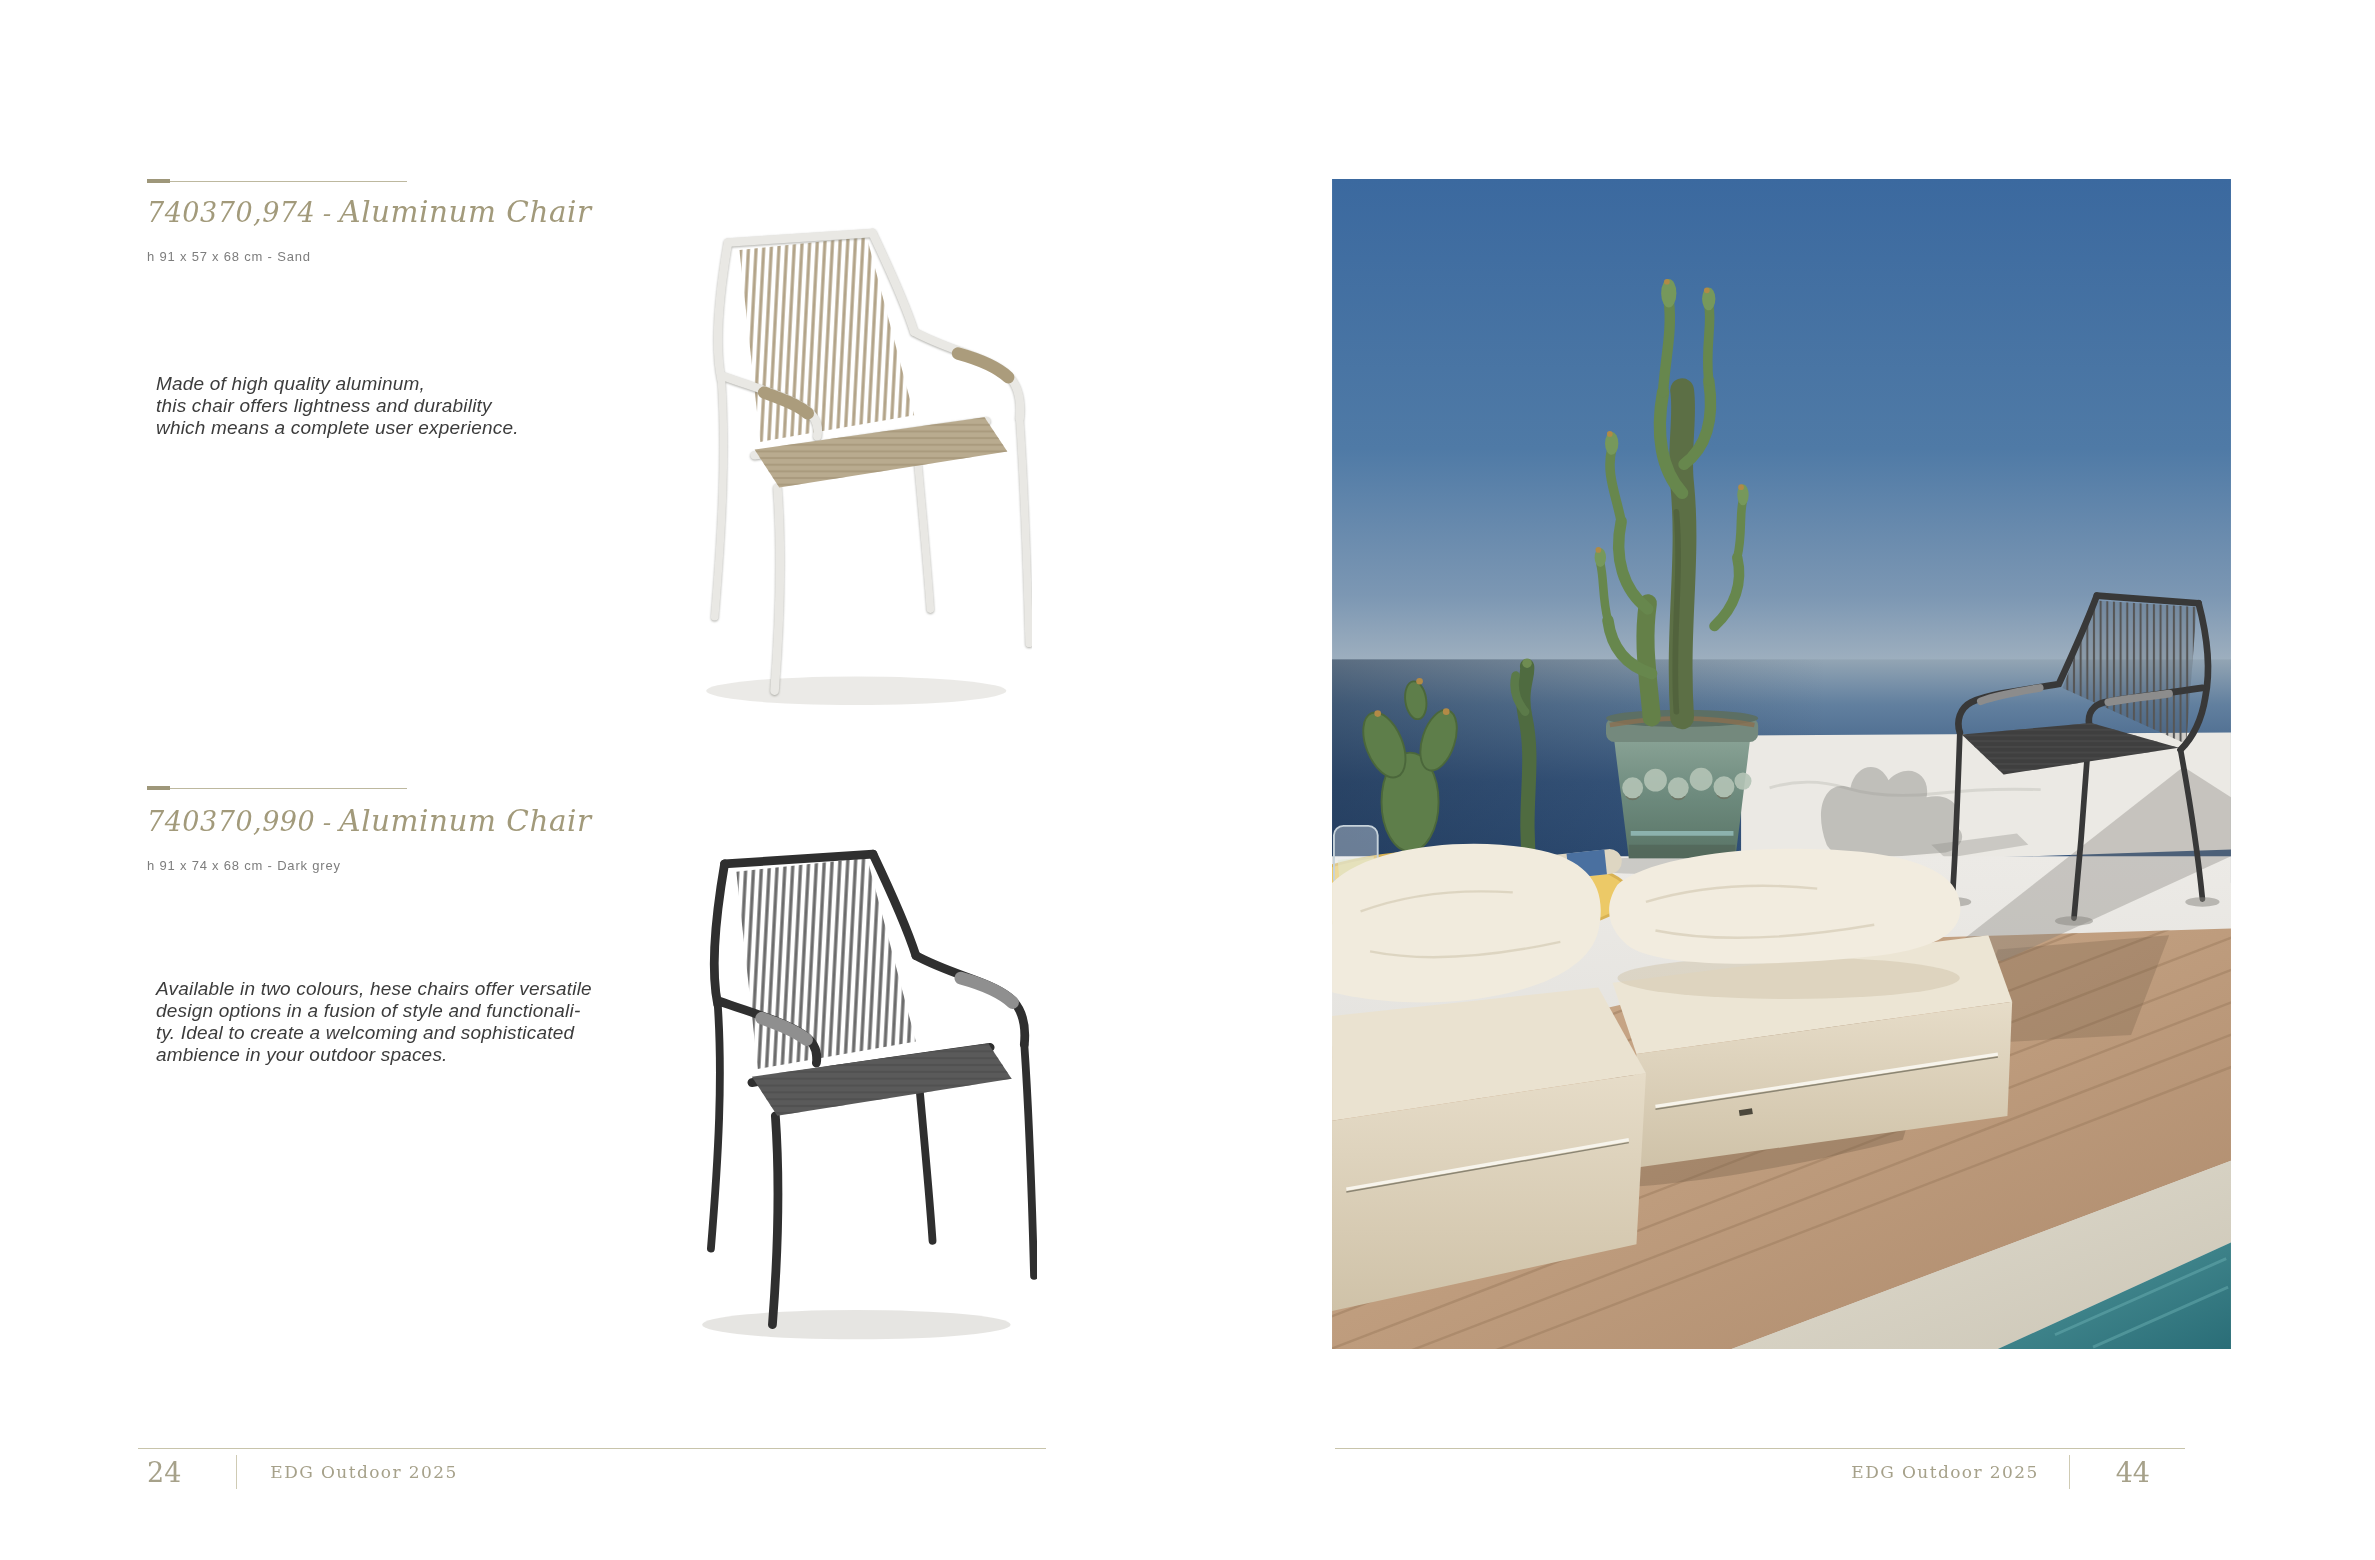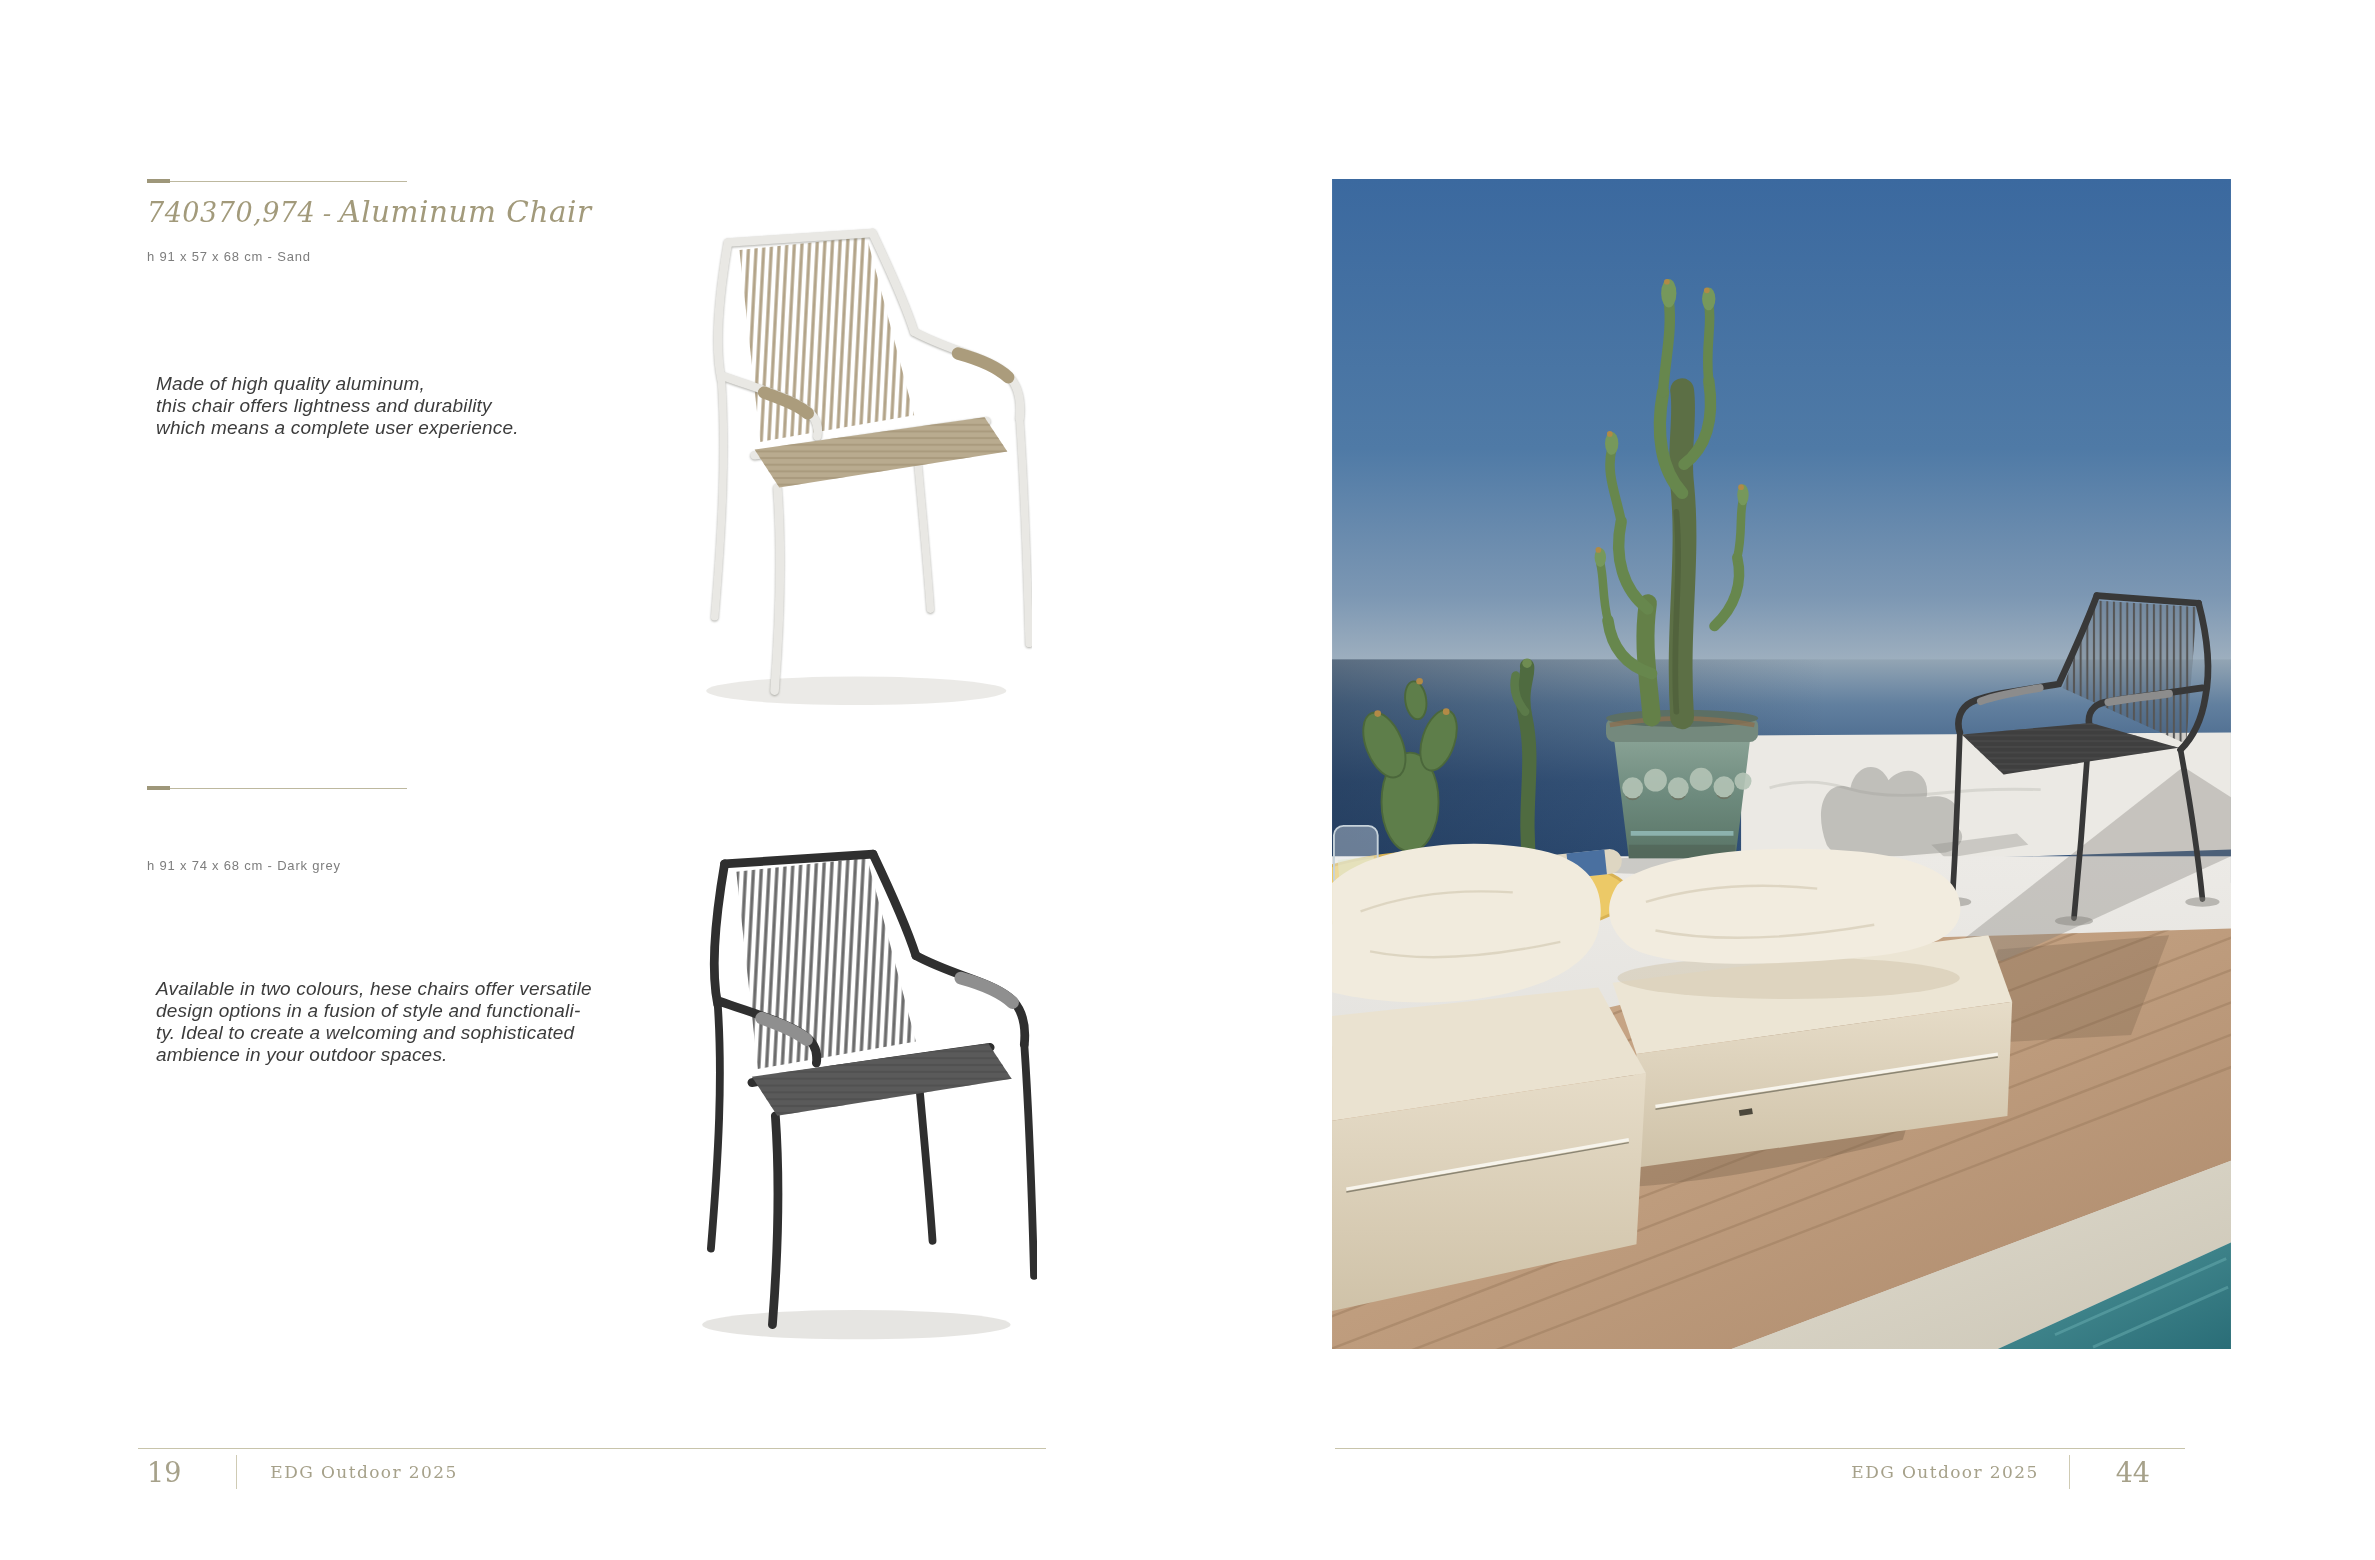--- a/index.html
+++ b/index.html
@@ -77,20 +77,23 @@
     <polygon points="88,260 330,226 354,262 114,300" fill="url(#seatSand)" opacity="0.7"></polygon>
     <g fill="none" stroke="var(--wrap)" stroke-linecap="round">
       <path d="M98,200 C117,207 133,213 144,222" stroke-width="13"></path>
       <path d="M302,159 C324,165 342,172 355,184" stroke-width="13"></path>
     </g>
   </svg>
 
   <div class="section-rule" style="top:788px;">
       <div class="tick"></div>
     </div>
+  <div class="product-heading" style="top:804px;">
+    <span class="code">740370,990</span><span class="sep">-</span><span class="pname">Aluminum Chair</span>
+  </div>
   <div class="product-dims" style="top:858px;">h 91 x 74 x 68 cm - Dark grey</div>
   <div class="product-desc" style="top:978px;">Available in two colours, hese chairs offer versatile
 design options in a fusion of style and functionali-
 ty. Ideal to create a welcoming and sophisticated
 ambience in your outdoor spaces.</div>
 
   <svg class="chair-img chair-dark" style="left:666px;top:820px;" width="371" height="533" viewBox="0 0 380 540" role="img">
     <defs>
       <pattern id="ropesDark" width="8" height="10" patternUnits="userSpaceOnUse" patternTransform="rotate(3)">
         <line x1="4" y1="0" x2="4" y2="10" stroke="#6c6c6c" stroke-width="3.4"></line>
@@ -332,21 +335,21 @@
       <polygon points="0,990 330,940 320,1120 0,1190" fill="url(#boxFrontG)"></polygon>
       <line x1="15" y1="1062" x2="312" y2="1010" stroke="#f7f4ec" stroke-width="3.5"></line>
       <line x1="15" y1="1065" x2="312" y2="1013" stroke="#8b8573" stroke-width="1.5"></line>
       <path d="M0,740 C40,700 150,690 220,706 C270,717 290,745 280,790 C270,835 200,860 120,865 C50,869 0,855 0,855 Z" fill="#f1ebdd"></path>
       <path d="M30,770 q70,-26 160,-20 M40,812 q80,16 200,-10" stroke="#d8cfba" stroke-width="2.5" fill="none" opacity="0.8"></path>
     </g>
   </svg>
 
   <div class="footer-rule" style="left:138px;width:908px;"></div>
   <div class="footer footer-left" style="left:147px;">
-    <span class="pagenum">19</span>
+    <span class="pagenum">24</span>
     <span class="vdiv"></span>
     <span class="cat-title">EDG Outdoor 2025</span>
   </div>
 
   <div class="footer-rule" style="left:1335px;width:850px;"></div>
   <div class="footer footer-right" style="right:226px;">
     <span class="cat-title">EDG Outdoor 2025</span>
     <span class="vdiv"></span>
     <span class="pagenum">44</span>
   </div>

